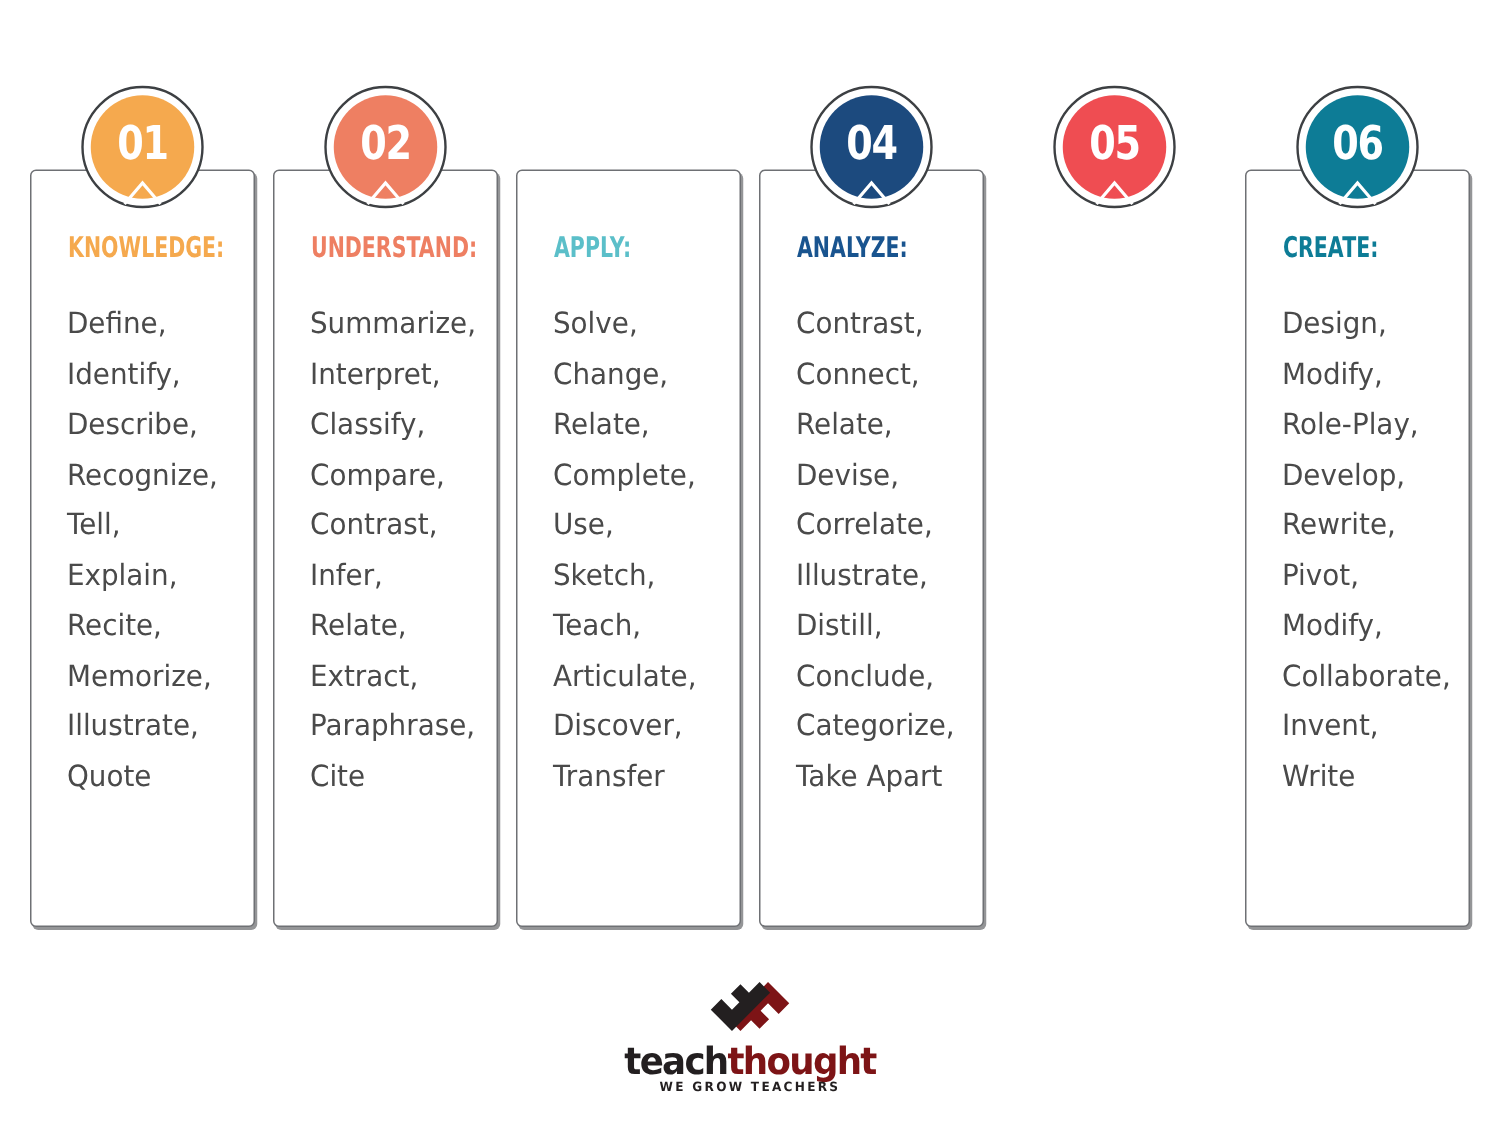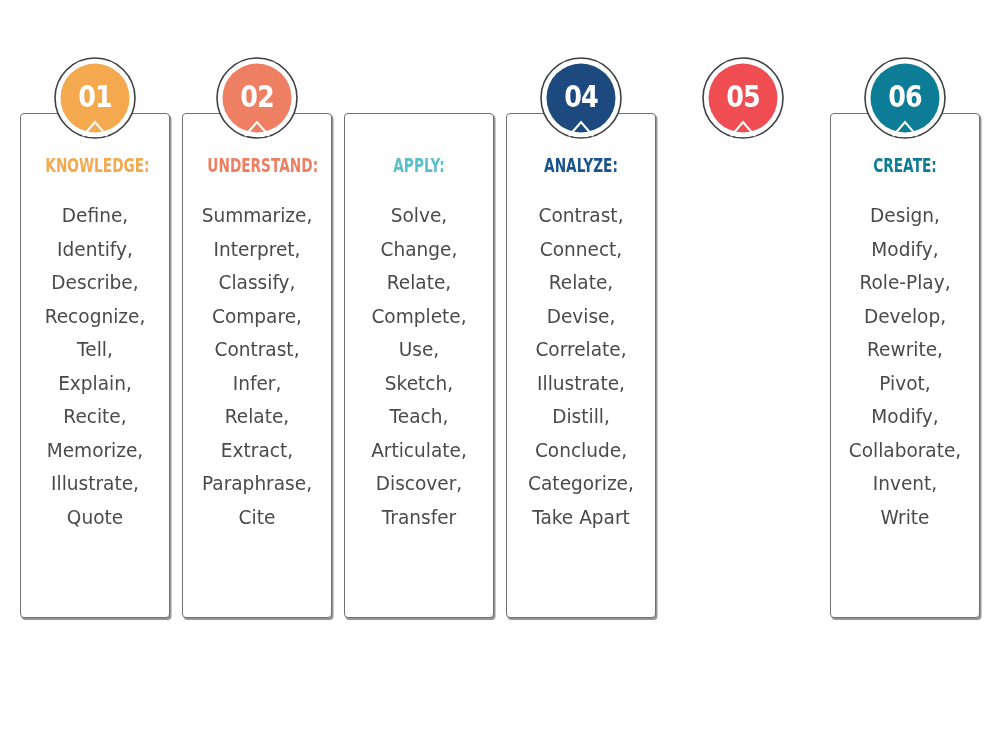--- a/index.html
+++ b/index.html
@@ -88,36 +88,36 @@
     left: 0;
     width: 150px;
     height: 505px;
     box-sizing: border-box;
     background: #ffffff;
     border: 1.5px solid #6e7074;
     border-radius: 4px;
     box-shadow: 1.5px 2px 0 rgba(60,62,66,0.55);
     z-index: 1;
     padding: 0 5px;
-    text-align: center;
+    text-align: left;
   }
 
   .card-heading {
     margin-top: 42px;
     font-family: "DejaVu Sans", "Liberation Sans", sans-serif;
     font-size: 19px;
     font-weight: bold;
     letter-spacing: 0px;
     transform: scaleX(0.72);
     white-space: nowrap;
     line-height: 1;
   }
 
   .verb-list {
-    margin: 4px;
+    margin: 16px;
     padding: 0;
     list-style: none;
     margin-top: 24px;
   }
   .verb-list li {
     font-family: "DejaVu Sans", "Liberation Sans", sans-serif;
     font-size: 19.5px;
     line-height: 33.5px;
     color: #4a4a4a;
     white-space: nowrap;
@@ -287,14 +287,26 @@
           <svg viewBox="0 0 84 84">
             <circle cx="42" cy="42" r="40" fill="#ffffff" stroke="#3d4043" stroke-width="1.6"></circle>
             <circle cx="42" cy="42" r="34.5" fill="#0d7c96"></circle>
             <path d="M 30 80 L 42 66 L 54 80" fill="none" stroke="#ffffff" stroke-width="2.1" stroke-linejoin="miter"></path>
           </svg>
           <div class="badge-num">06</div>
         </div>
       </div>
     </div>
 
+  <div class="logo">
+    <svg class="logo-mark" width="62" height="46" viewBox="0 0 62 46">
+      <g transform="translate(31,23) rotate(45)">
+        <path d="M -3 -20 L 17 -20 L 17 -10 L 7 -10 L 7 -3 L 15 -3 L 15 6 L 7 6 L 7 16 L -3 16 Z" fill="#7d1416"></path>
+        <path d="M 3 20 L -17 20 L -17 10 L -7 10 L -7 3 L -15 3 L -15 -6 L -7 -6 L -7 -16 L 3 -16 Z" fill="#231f20"></path>
+      </g>
+    </svg>
+    <div class="logo-word">
+      <span class="w1">teach</span><span class="w2">thought</span>
+    </div>
+    <div class="logo-tag">WE GROW TEACHERS</div>
+  </div>
 
 </div>
 
 </body></html>

